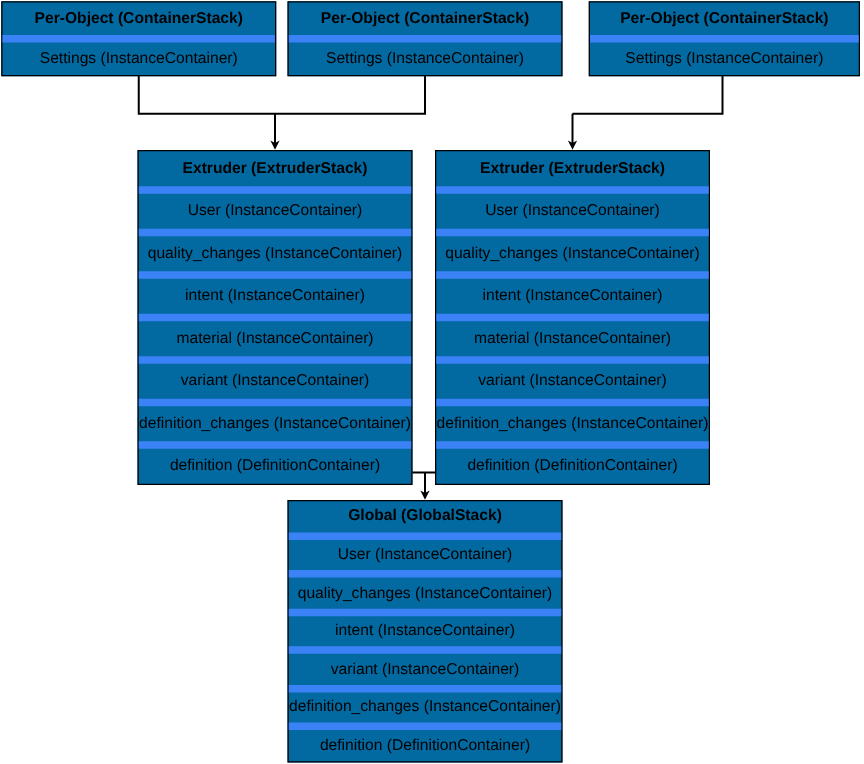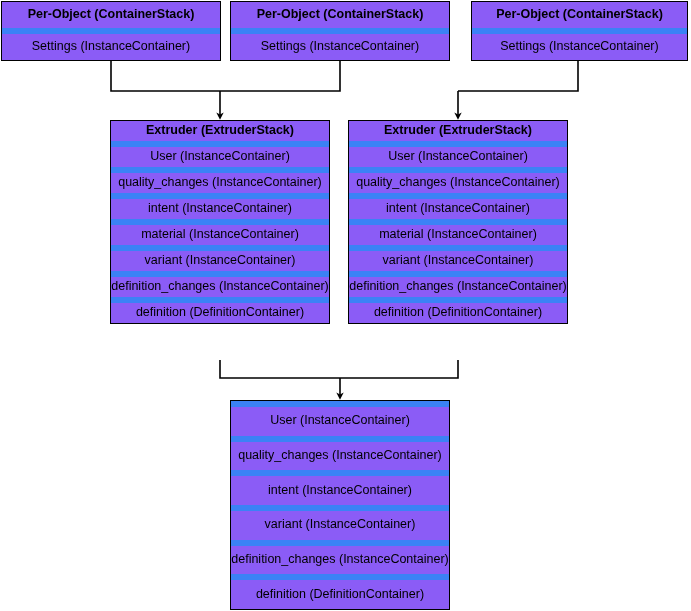--- a/index.html
+++ b/index.html
@@ -26,21 +26,21 @@
     left: 0;
     top: 0;
     width: 691px;
     height: 611px;
     pointer-events: none;
   }
   .node {
     position: absolute;
     box-sizing: border-box;
     border: 1px solid #000000;
-    background: #8b5cf6;
+    background: #0369a1;
     display: flex;
     flex-direction: column;
   }
   .row {
     box-sizing: border-box;
     flex: 1 1 0;
     display: flex;
     align-items: center;
     justify-content: center;
     font-size: 12.5px;
@@ -53,21 +53,21 @@
   .row.header {
     border-top: none;
     font-weight: bold;
   }
   
   .po { height: 60px; }
   #po-0 { left: 1px;   top: 1px; width: 220px; }
   #po-1 { left: 230px; top: 1px; width: 220px; }
   #po-2 { left: 471px; top: 1px; width: 217px; }
   
-  .ex { height: 204px; }
+  .ex { height: 268px; }
   #ex-0 { left: 110px; top: 120px; width: 220px; }
   #ex-1 { left: 348px; top: 120px; width: 220px; }
   
   #gl-0 { left: 230px; top: 400px; width: 220px; height: 210px; }
 </style>
 </head>
 <body>
 
 <div id="canvas">
 
@@ -133,20 +133,21 @@
     <div class="row">User (InstanceContainer)</div>
     <div class="row">quality_changes (InstanceContainer)</div>
     <div class="row">intent (InstanceContainer)</div>
     <div class="row">material (InstanceContainer)</div>
     <div class="row">variant (InstanceContainer)</div>
     <div class="row">definition_changes (InstanceContainer)</div>
     <div class="row">definition (DefinitionContainer)</div>
   </div>
 
   <div class="node" id="gl-0">
+    <div class="row header">Global (GlobalStack)</div>
     <div class="row">User (InstanceContainer)</div>
     <div class="row">quality_changes (InstanceContainer)</div>
     <div class="row">intent (InstanceContainer)</div>
     <div class="row">variant (InstanceContainer)</div>
     <div class="row">definition_changes (InstanceContainer)</div>
     <div class="row">definition (DefinitionContainer)</div>
   </div>
 
 </div>
 

